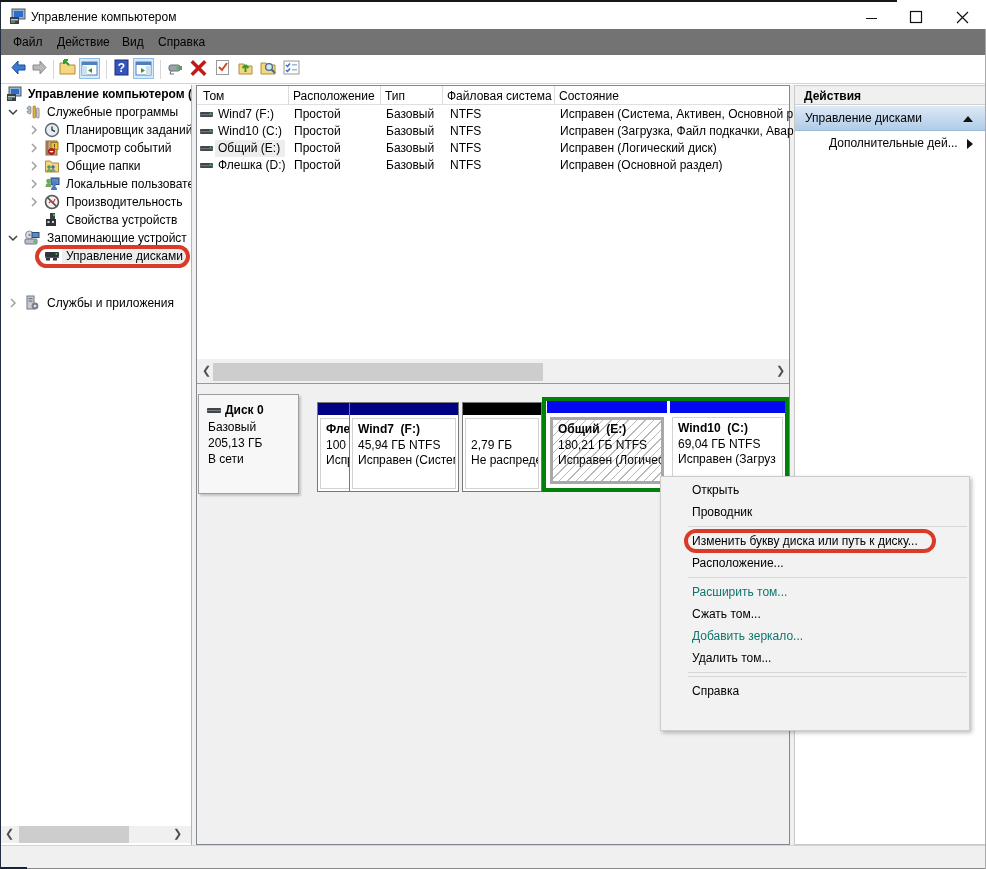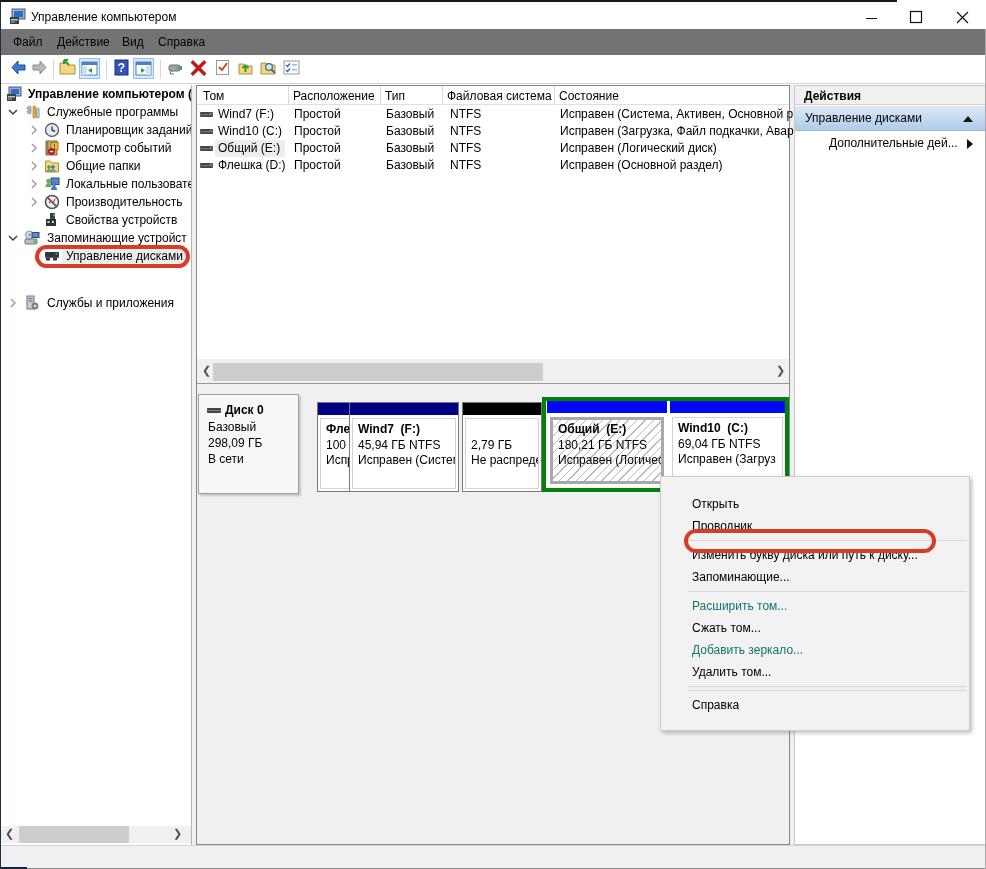--- a/index.html
+++ b/index.html
@@ -58,21 +58,21 @@
 #extbox { position:absolute; left:345px; top:311px; width:247px; height:95px; border:4px solid #00820a; background:#fff; }
 
 #legend { left:1px; top:732px; width:592px; height:24px; background:#f0f0f0; border-top:1px solid #e3e3e3; border-bottom:1px solid #bdbdbd; font-size:12px; }
 #legend i { position:absolute; top:7px; width:11px; height:11px; }
 #legend span { position:absolute; top:5px; font-style:normal; }
 
 #acthdr { left:0; top:0; width:190px; height:19px; background:#f0f0f0; border-bottom:1px solid #d0d0d0; font-weight:bold; padding:3px 0 0 9px; }
 #actblue { left:0; top:20px; width:190px; height:25px; background:linear-gradient(#dde9f6,#b0cce8); border-bottom:1px solid #9ebad8; padding:5px 0 0 10px; }
 #actmore { left:0; top:50px; width:190px; height:16px; padding:0 0 0 34px; }
 
-#ctxmenu { left:660px; top:476px; width:310px; height:255px; background:#f2f2f2; border:1px solid #cccccc; box-shadow:2px 2px 4px rgba(0,0,0,.25); padding-top:16px; }
+#ctxmenu { left:660px; top:476px; width:310px; height:255px; background:#f2f2f2; border:1px solid #cccccc; box-shadow:2px 2px 4px rgba(0,0,0,.25); padding-top:2px; }
 #ctxmenu .mi { height:22px; line-height:22px; padding-left:31px; }
 #ctxmenu .dis { color:#0f766e; }
 #ctxmenu .msep { height:1px; background:#d7d7d7; margin:3px 2px 3px 27px; }
 
 .redring { position:absolute; border:4px solid #da3b29; border-radius:13px; }
 </style>
 </head>
 <body>
 <div id="topstrip" class="abs"></div>
 <div class="abs" style="left:0;top:85px;width:986px;height:760px;background:#f0f0f0;"></div>
@@ -374,21 +374,21 @@
     <span class="sbarrow" style="left:579px;top:4px;">❯</span>
   </div>
 
   <div id="diskbox" class="abs">
     <div style="top:8px;font-weight:bold;left:26px;">Диск 0</div>
     <svg style="position:absolute;left:8px;top:12px;" width="14" height="8" viewBox="0 0 14 8">
         <rect width="14" height="5" y="1" rx="1" fill="#3f454b"></rect>
         <rect y="3" width="14" height="1" fill="#777e85"></rect>
       </svg>
     <div style="top:25px;">Базовый</div>
-    <div style="top:41px;">298,09 ГБ</div>
+    <div style="top:41px;">205,13 ГБ</div>
     <div style="top:57px;">В сети</div>
   </div>
 
   <div class="part" style="left:120px;width:67px;">
     <div class="pbar" style="background:#000084;"></div>
     <div class="pbody"><b>Флеш</b><br>100 M<br>Испра</div>
   </div>
   <div class="part" style="left:152px;width:110px;">
     <div class="pbar" style="background:#000084;"></div>
     <div class="pbody"><b>Wind7&nbsp; (F:)</b><br>45,94 ГБ NTFS<br>Исправен (Систем</div>
@@ -428,21 +428,21 @@
 <div id="blstrip" class="abs"></div>
 <div id="bedge" class="abs"></div>
 <div id="ledge" class="abs"></div>
 <div id="redge" class="abs"></div>
 
 <div id="ctxmenu" class="abs">
   <div class="mi">Открыть</div>
   <div class="mi">Проводник</div>
   <div class="msep"></div>
   <div class="mi">Изменить букву диска или путь к диску...</div>
-  <div class="mi">Запоминающие...</div>
+  <div class="mi">Расположение...</div>
   <div class="msep"></div>
   <div class="mi dis">Расширить том...</div>
   <div class="mi">Сжать том...</div>
   <div class="mi dis">Добавить зеркало...</div>
   <div class="mi">Удалить том...</div>
   <div class="msep"></div>
   <div class="msep"></div>
   <div class="mi">Справка</div>
 </div>
 

